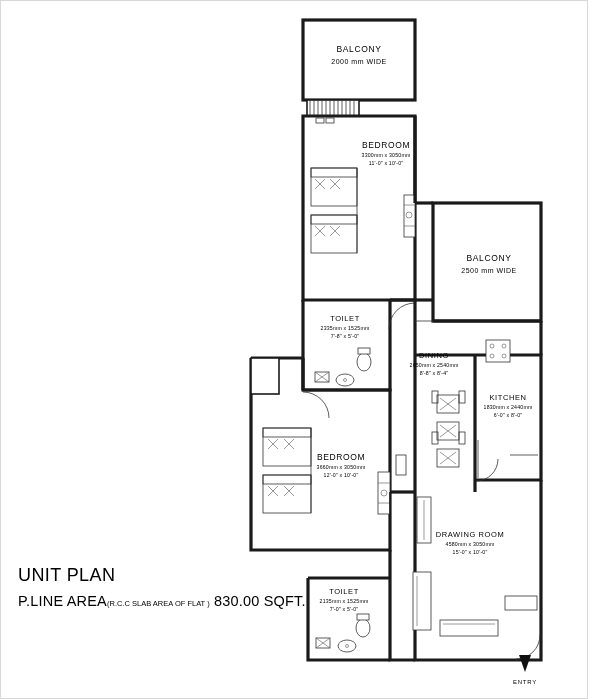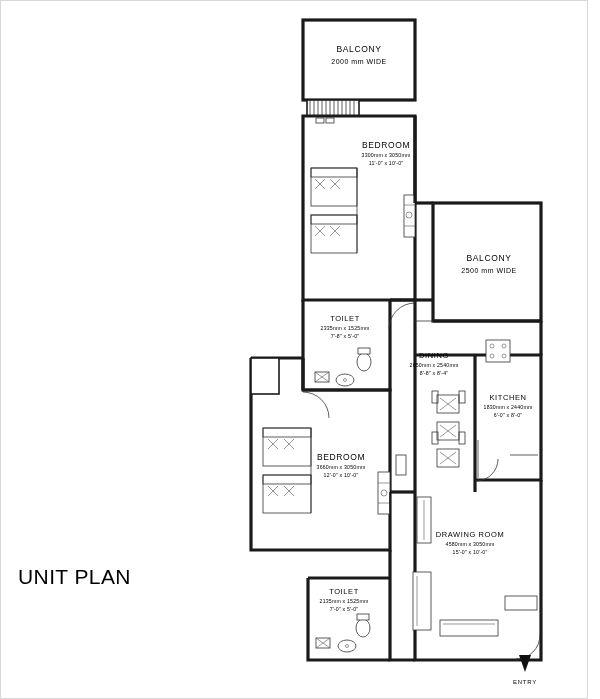--- a/index.html
+++ b/index.html
@@ -64,21 +64,21 @@
   .rl-dim2 { font-size: 5.2px; letter-spacing: 0.2px; }
   .entry-label { font-size: 6px; letter-spacing: 0.8px; text-anchor: middle; }
 
   #caption {
     position: absolute;
     left: 18px;
     top: 565px;
     width: 330px;
   }
   .cap-title {
-    font-size: 21px;
+    font-size: 18px;
     letter-spacing: 0.4px;
     margin: 0 0 7px 0;
     white-space: nowrap;
   }
   .cap-line {
     font-size: 14.5px;
     letter-spacing: 0.2px;
     margin: 0 0 7px 0;
     white-space: nowrap;
   }
@@ -300,15 +300,18 @@
 
     <g>
       <polygon points="519,655 531,655 525,672" fill="#111111"></polygon>
       <text class="roomlabel entry-label" x="525" y="684">ENTRY</text>
     </g>
 
   </svg>
 
   <div id="caption">
     <div class="cap-title">UNIT PLAN</div>
+    <div class="cap-line">
+      <span>P.LINE AREA</span><span class="cap-small">(R.C.C SLAB AREA OF FLAT )</span> <span>830.00 SQFT.</span>
+    </div>
   </div>
 
 </div>
 
 </body></html>

